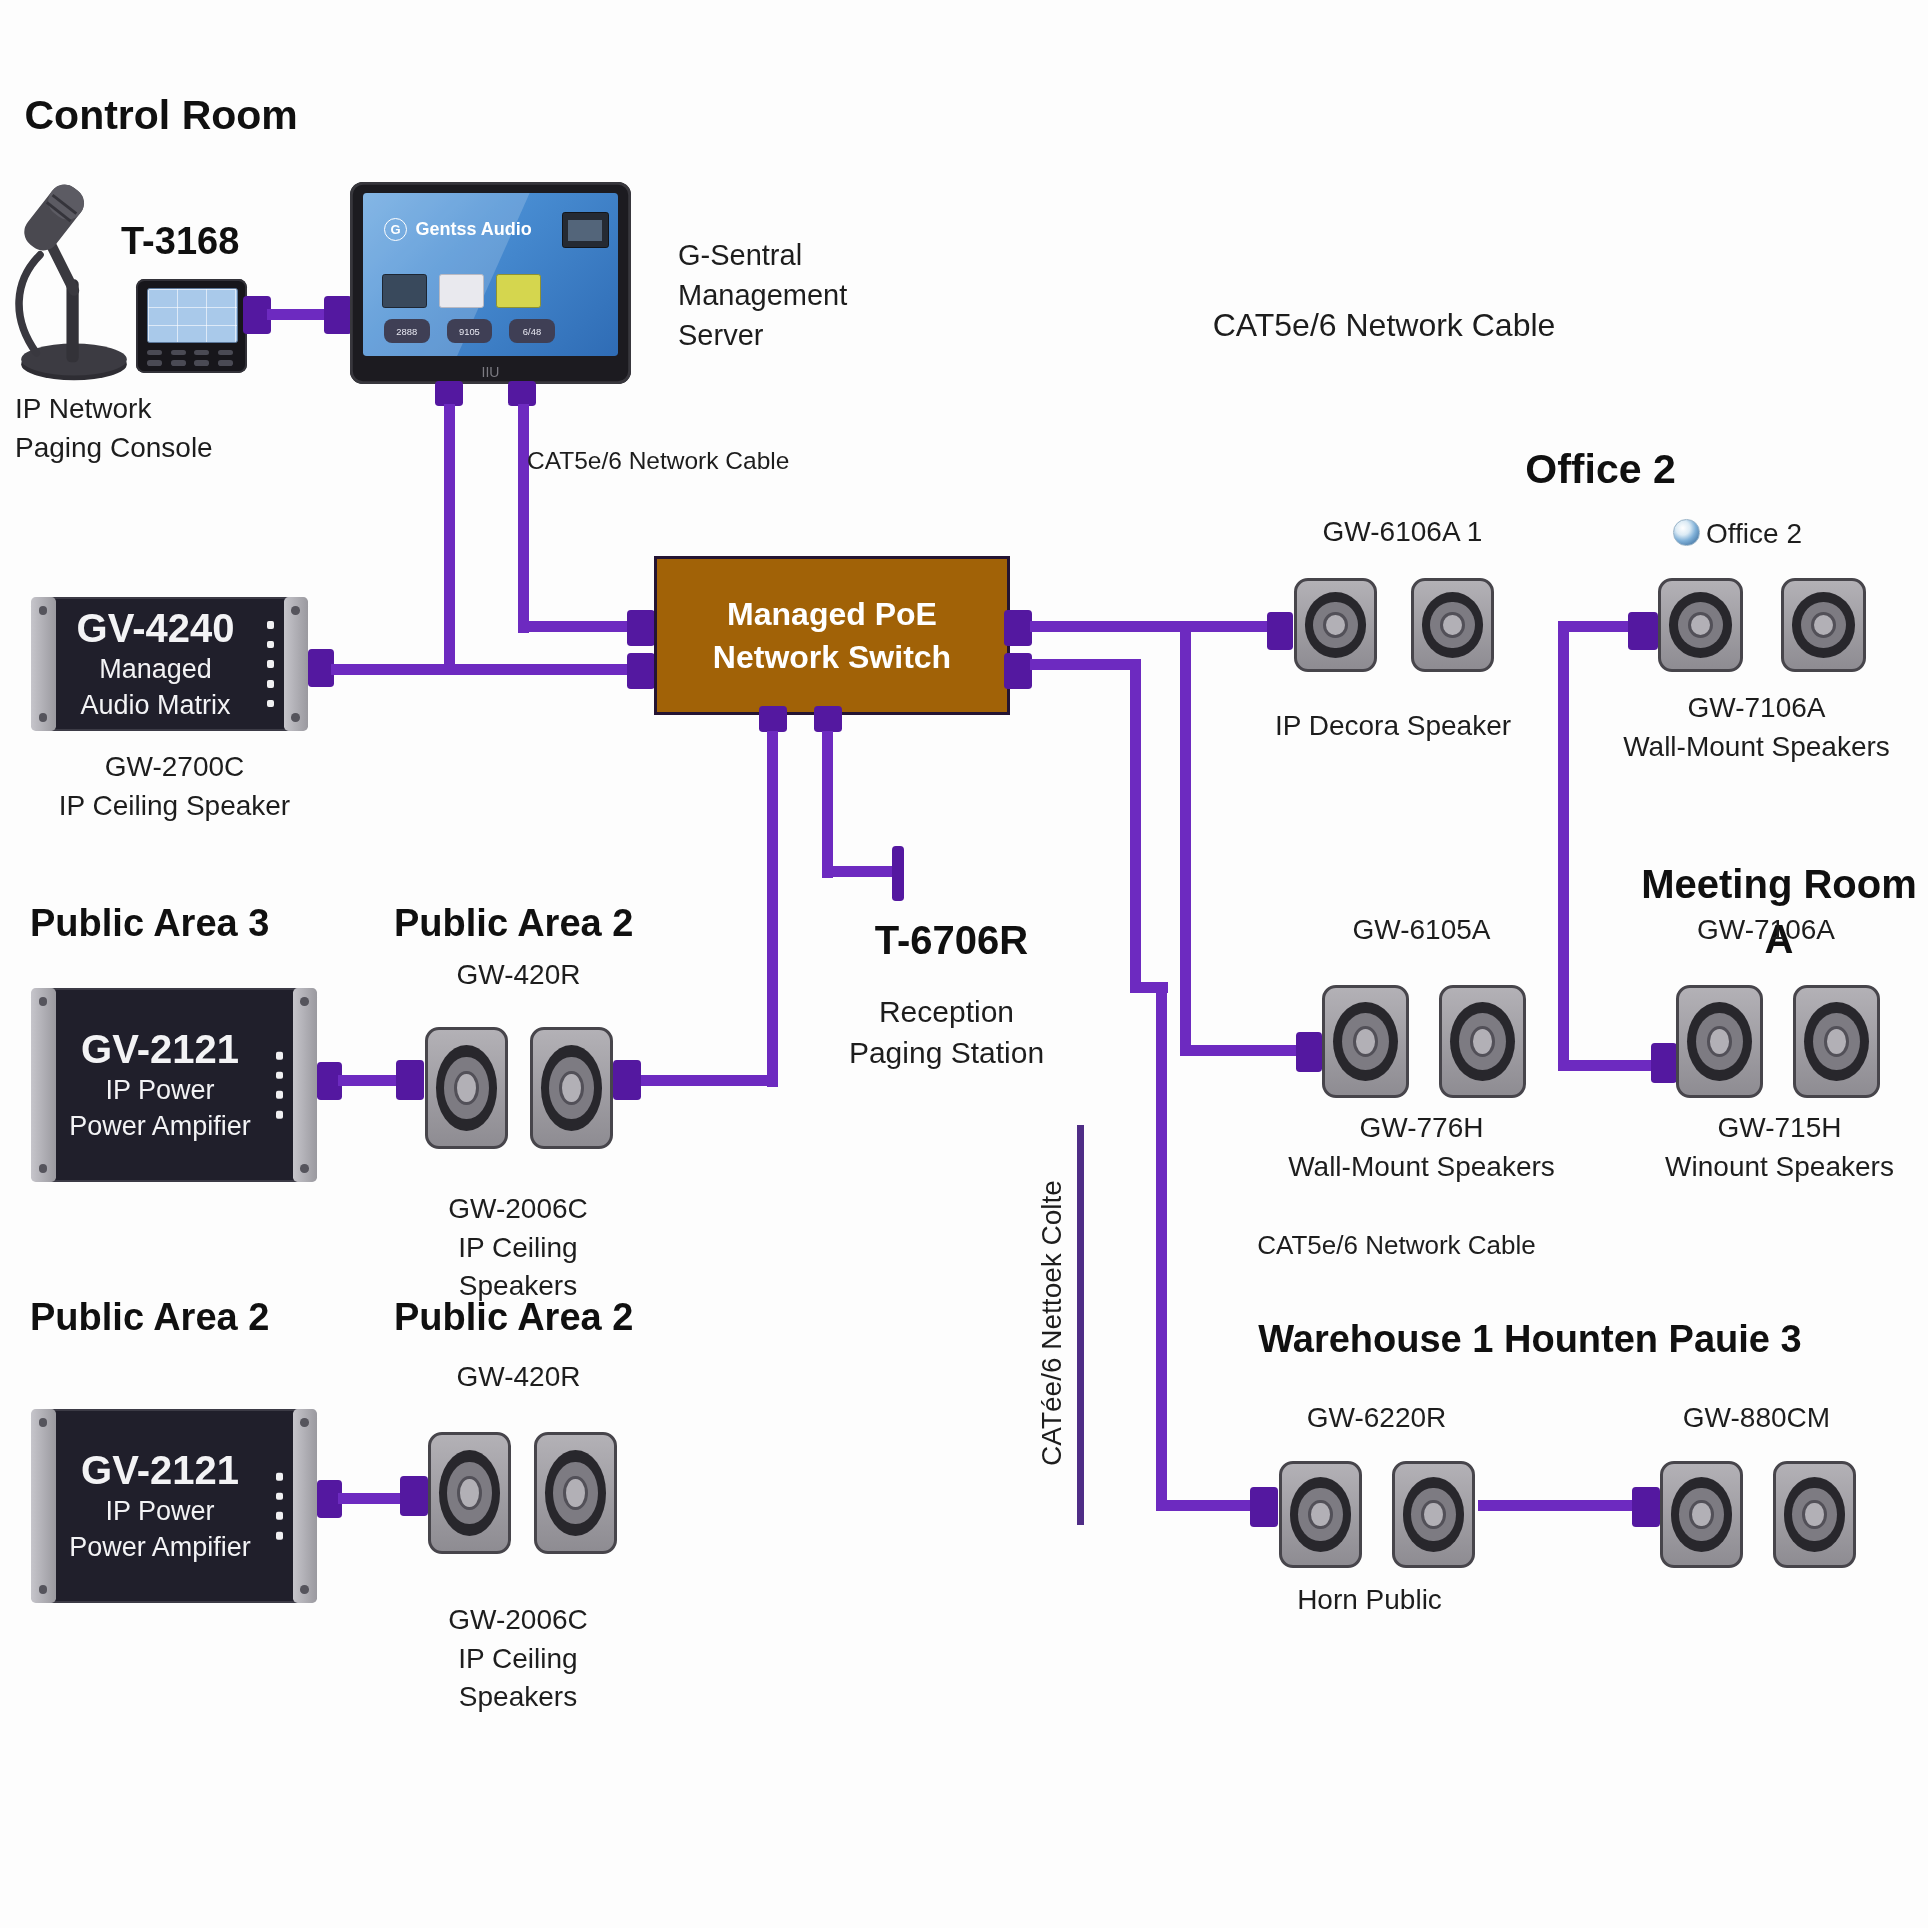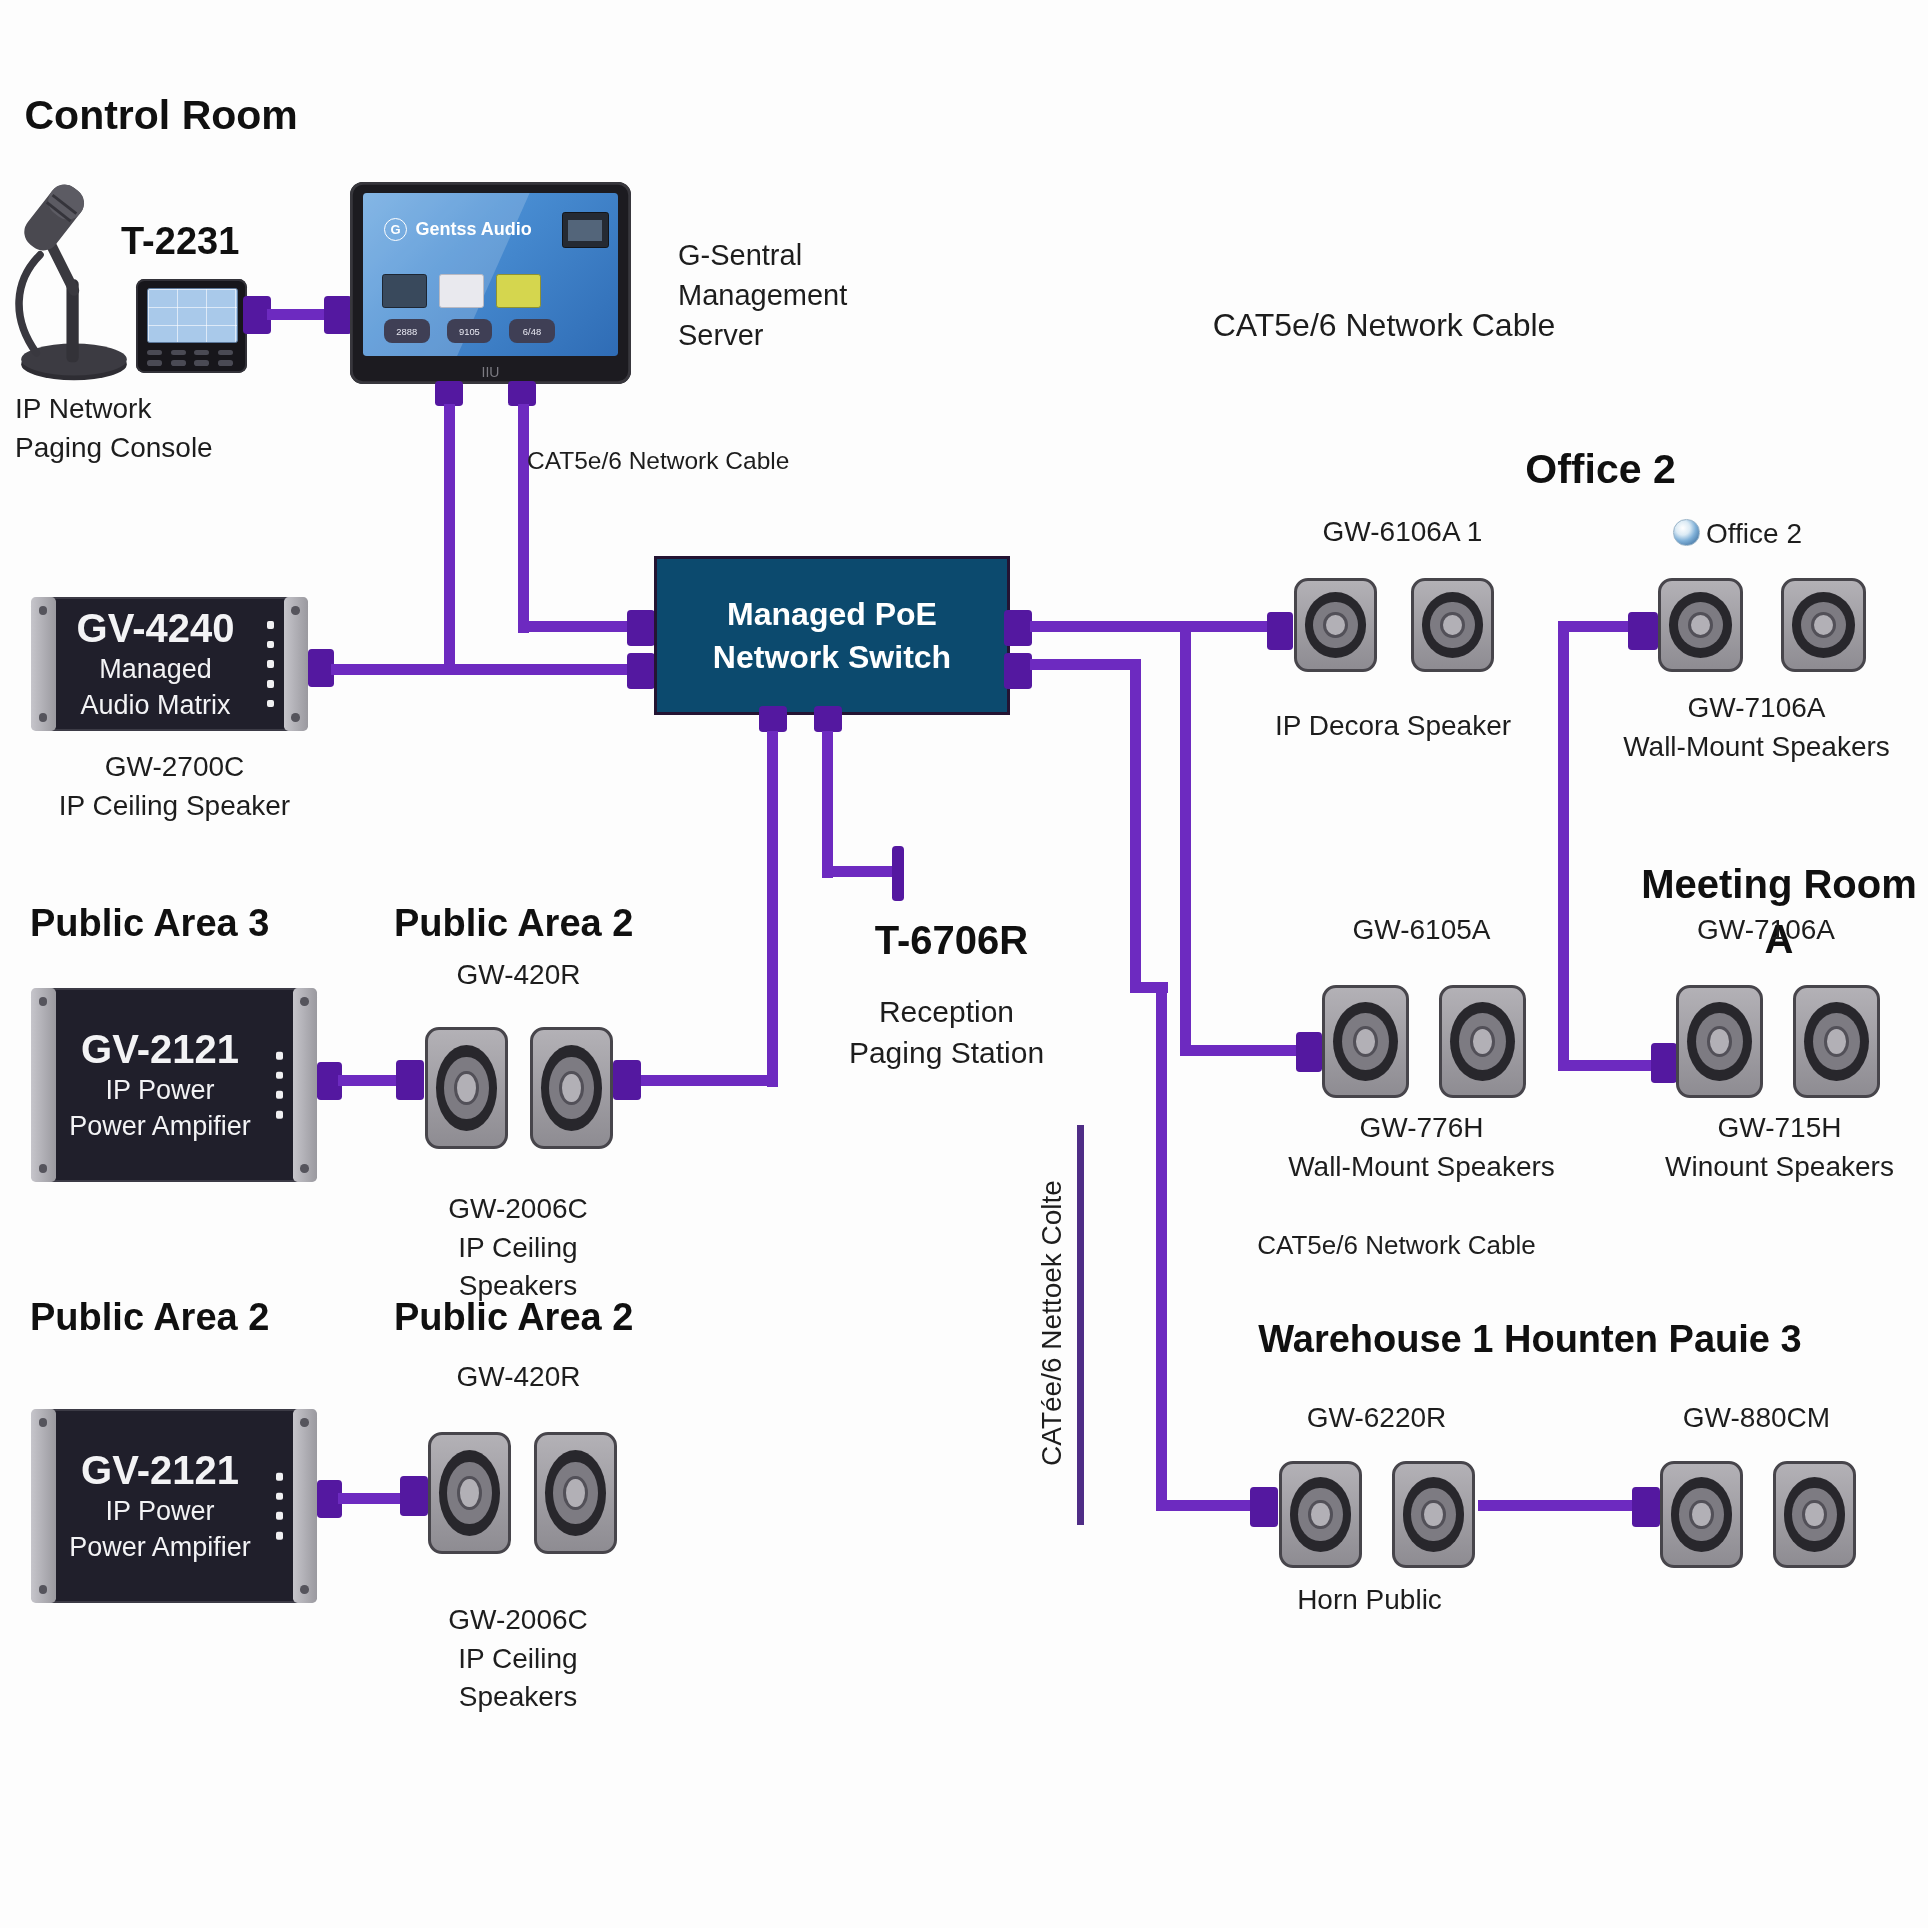--- a/index.html
+++ b/index.html
@@ -11,21 +11,21 @@
   .h2{font-weight:bold;font-size:38px;color:#101010;}
   .cap{font-size:28px;color:#1d1d1d;}
   .cap26{font-size:24.5px;color:#1d1d1d;}
   .ctr{text-align:center;}
 
   .cable{position:absolute;background:#6d2ac0;}
   .tab{position:absolute;background:#5418a0;border-radius:3.8px;}
   .darkline{position:absolute;background:#4f2d86;}
 
   
-  .switch{position:absolute;left:654px;top:556px;width:350px;height:153px;background:#0c4a6e;
+  .switch{position:absolute;left:654px;top:556px;width:350px;height:153px;background:#a16207;
           border:3.8px solid #241433;display:flex;align-items:center;justify-content:center;}
   .switch .lbl{position:static;font-weight:bold;font-size:32px;color:#ffffff;text-align:center;line-height:43px;}
 
   
   .rack{position:absolute;background:#201f2b;border-radius:9.4px;box-shadow:0 0 0 1.9px #3c3b46 inset;}
   .ear{position:absolute;top:0;width:24.5px;height:100%;background:linear-gradient(90deg,#c6c5cb,#9a999f);border-radius:4.7px;}
   .ear.l{left:0;} .ear.r{right:0;}
   .screw{position:absolute;width:8.5px;height:8.5px;border-radius:50%;background:#55545c;left:7.5px;}
   .screw.t{top:9.4px;} .screw.b{bottom:9.4px;}
   .rack-text{position:absolute;left:28px;right:56px;top:0;bottom:0;display:flex;flex-direction:column;
@@ -93,21 +93,21 @@
     <path d="M40 70 L70 130" stroke="#3a393f" stroke-width="11" stroke-linecap="round"></path>
     <g transform="rotate(38 48 52)">
       <rect x="30" y="14" width="38" height="76" rx="17" fill="#4a4950"></rect>
       <rect x="30" y="14" width="38" height="34" rx="16" fill="#5c5b63"></rect>
       <line x1="33" y1="34" x2="65" y2="34" stroke="#35343b" stroke-width="3"></line>
       <line x1="33" y1="44" x2="65" y2="44" stroke="#35343b" stroke-width="3"></line>
     </g>
     <path d="M34 92 C 6 120, 4 160, 30 196" stroke="#39383f" stroke-width="8" fill="none" stroke-linecap="round"></path>
   </svg>
 
-  <div class="lbl h2" style="left:121px;top:215px;">T-2231</div>
+  <div class="lbl h2" style="left:121px;top:215px;">T-3168</div>
 
   <div class="console">
     <div class="cscreen"></div>
     <div class="cbtns">
         <u></u>
         <u></u>
         <u></u>
         <u></u>
         <u></u>
         <u></u>

